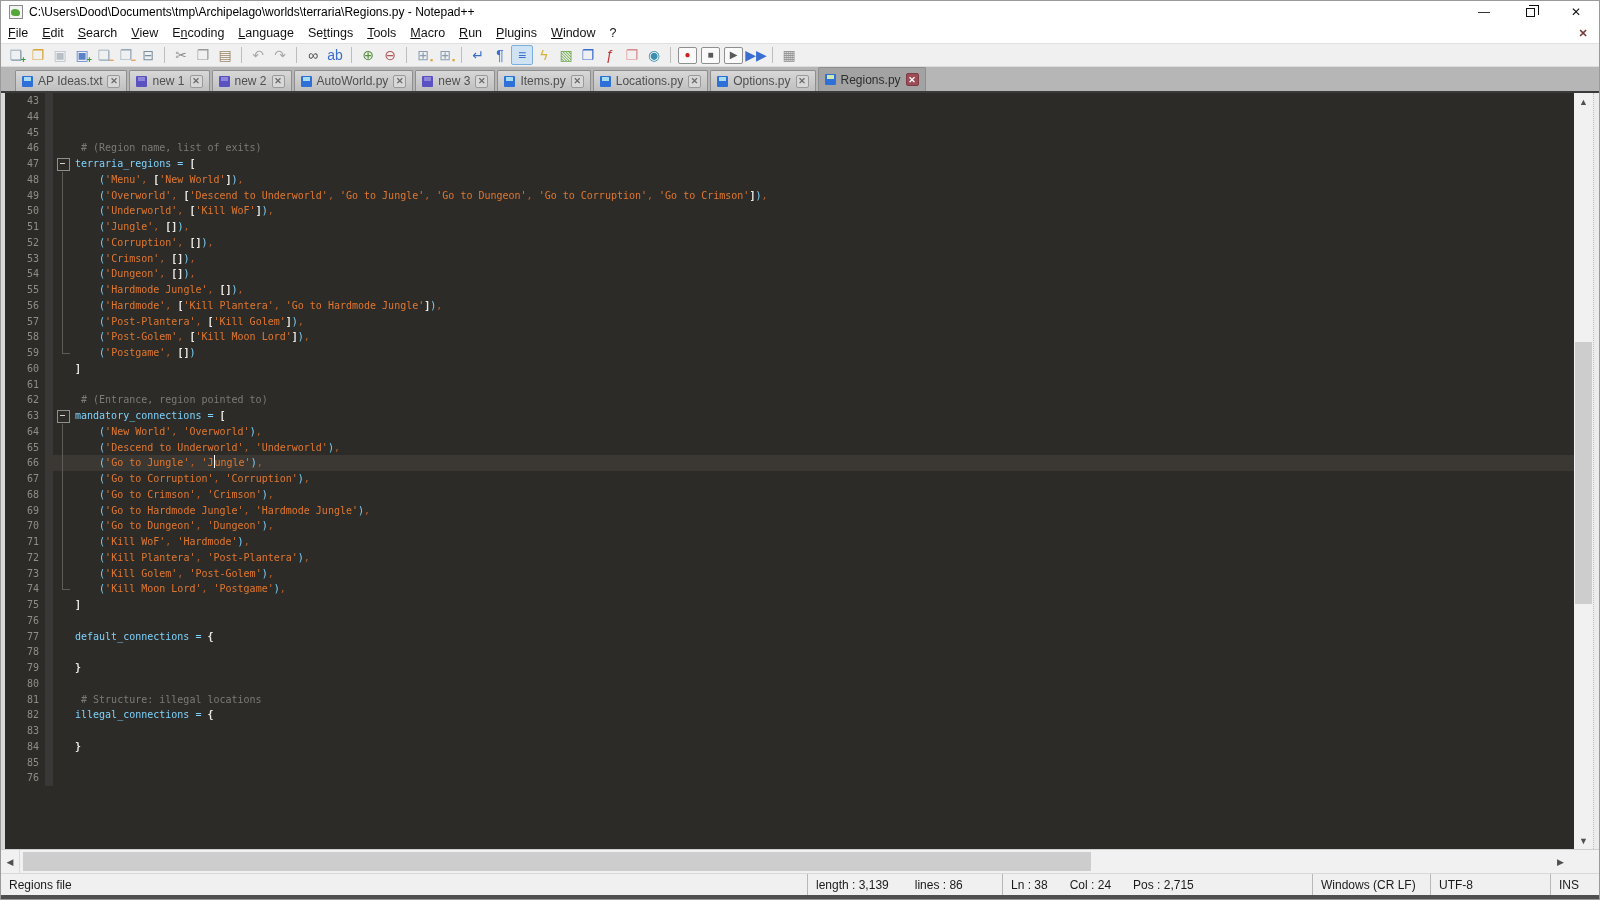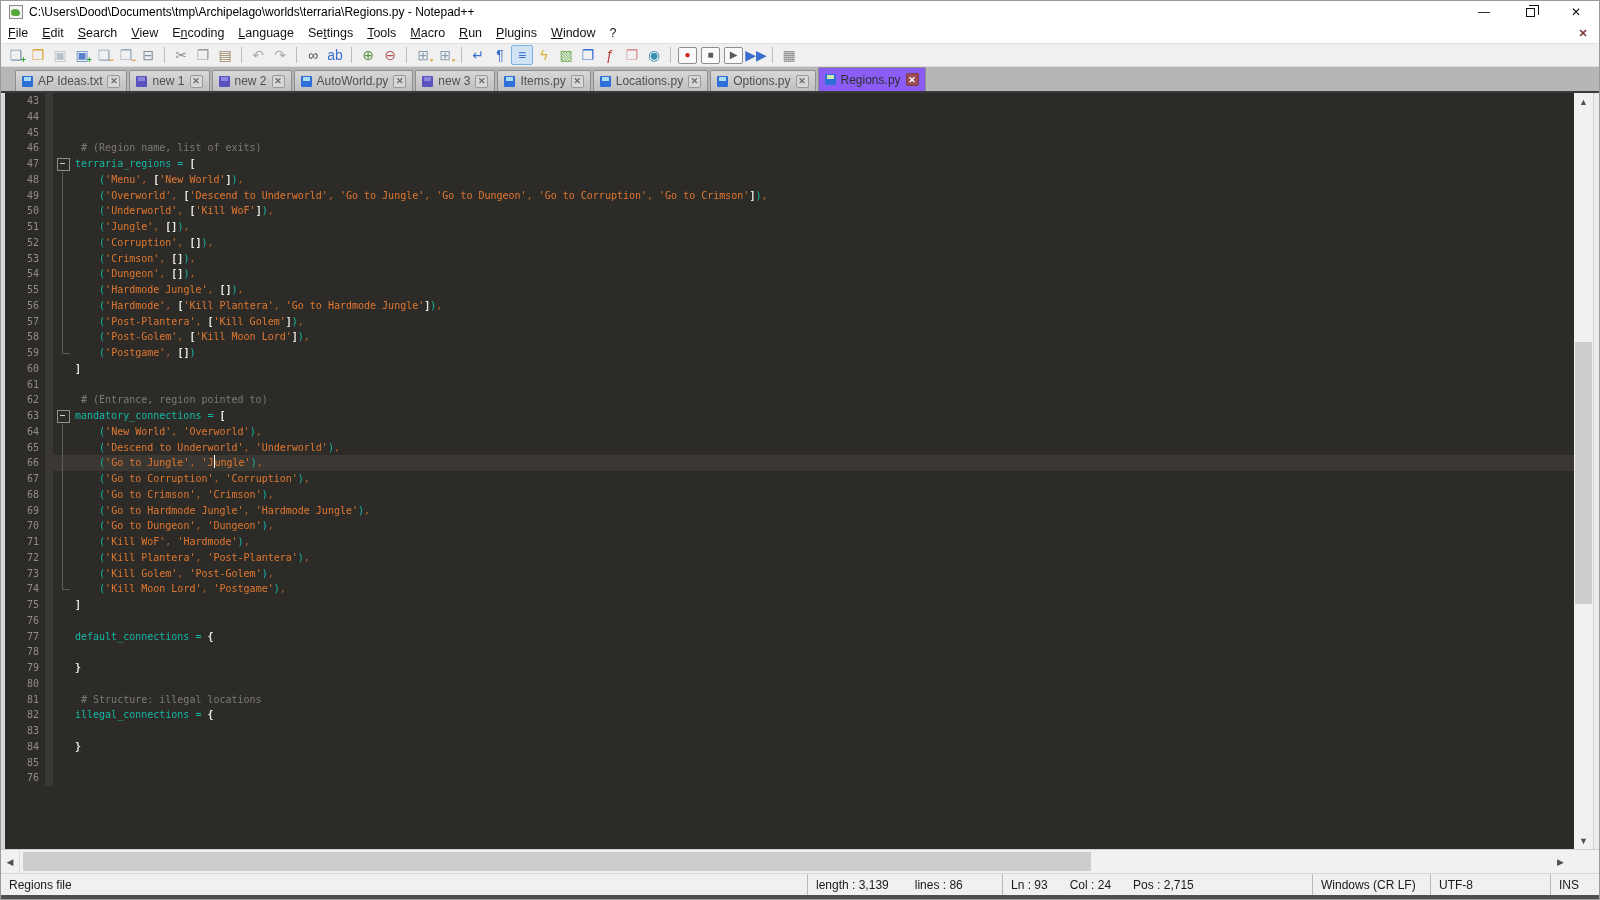--- a/index.html
+++ b/index.html
@@ -41,21 +41,21 @@
     font-size:10px; border-radius:2px; }
   .tbi.pressed { background:#cfe3f5; border:1px solid #7ab0e0; border-radius:2px; }
   .tsep { width:1px; height:16px; background:#bdbdbd; margin:0 5px; }
 
   
   .tabbar { height:26px; background:#b6b6b6; display:flex; align-items:flex-end; padding-left:14px;
     flex:0 0 26px; border-bottom:2px solid #3a3a3a; }
   .tab { display:flex; align-items:center; gap:5px; padding:0 6px; height:21px;
     background:linear-gradient(#d8d8d8,#bfbfbf); border:1px solid #8e8e8e; border-bottom:none;
     margin-right:2px; font-size:12px; color:#4f4f4f; white-space:nowrap; border-radius:2px 2px 0 0; }
-  .tab.active { background:#8b5cf6; height:24px; color:#2e2e2e; }
+  .tab.active { background:#a3a3a3; height:24px; color:#2e2e2e; }
   .floppy { width:11px; height:11px; border-radius:1px; position:relative; flex:0 0 11px; }
   .floppy::after { content:""; position:absolute; left:2px; top:1px; right:2px; height:4px; }
   .floppy.saved { background:#2f6fd8; } .floppy.saved::after { background:#a8dcf0; }
   .floppy.unsaved { background:#5a52c0; } .floppy.unsaved::after { background:#8d86da; }
   .floppy.activefl { background:#2f6fd8; } .floppy.activefl::after { background:#cfe8b0; }
   .tclose { width:13px; height:13px; font-size:9px; font-weight:bold; display:flex; align-items:center;
     justify-content:center; background:#d8d8d8; border:1px solid #9a9a9a; color:#6a6a6a; border-radius:2px; }
   .tab.active .tclose { background:#9d4b55; color:#fff; border-color:#7d3b44; }
 
   
@@ -70,21 +70,21 @@
   .code { padding-left:2px; }
   .row.cur .bm, .row.cur .fm, .row.cur .code { background:#3b3833; }
   .row.cur .code { flex:1 1 auto; }
   .fm.open::before { content:""; position:absolute; left:4px; top:2px; width:11px; height:11px;
     border:1px solid #8f8f8f; background:inherit; }
   .fm.open::after { content:""; position:absolute; left:7px; top:7px; width:5px; height:1px;
     background:#d6d2ca; }
   .fm.mid::before { content:""; position:absolute; left:9px; top:0; bottom:0; width:1px; background:#5e5c58; }
   .fm.end::before { content:""; position:absolute; left:9px; top:0; height:8px; width:1px; background:#5e5c58; }
   .fm.end::after { content:""; position:absolute; left:9px; top:8px; width:8px; height:1px; background:#5e5c58; }
-  .tk-df { color:#14b8a6; }
+  .tk-df { color:#7dd3fc; }
   .tk-st { color:#e0772f; }
   .tk-cm { color:#7c7a76; }
   .tk-cma { color:#b25f2b; }
   .tk-br { color:#eceae4; font-weight:bold; }
   .caret { display:inline-block; width:0; border-left:1px solid #ffffff; height:13px; vertical-align:-2px; }
 
   
   .vscroll { width:19px; flex:0 0 19px; background:#f1f1f1; position:relative; }
   .varrow { position:absolute; left:0; width:19px; height:17px; display:flex; align-items:center;
     justify-content:center; font-size:9px; color:#505050; }
@@ -366,21 +366,21 @@
 
   <div class="statusbar">
     <div class="seg first">
         <span>Regions file</span>
       </div>
     <div class="seg" style="width:195px;">
       <span>length : 3,139</span>
       <span>lines : 86</span>
     </div>
     <div class="seg" style="width:310px; gap:22px;">
-      <span>Ln : 93</span>
+      <span>Ln : 38</span>
       <span>Col : 24</span>
       <span>Pos : 2,715</span>
     </div>
     <div class="seg" style="width:118px;">
         <span>Windows (CR LF)</span>
       </div>
     <div class="seg" style="width:120px;">
         <span>UTF-8</span>
       </div>
     <div class="seg" style="width:48px; border-right:none;">

